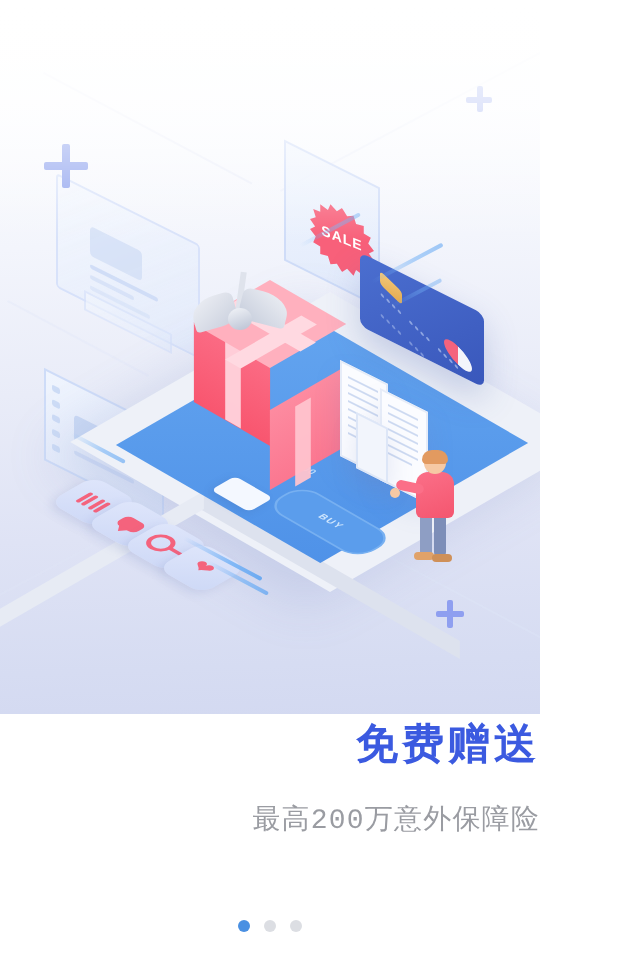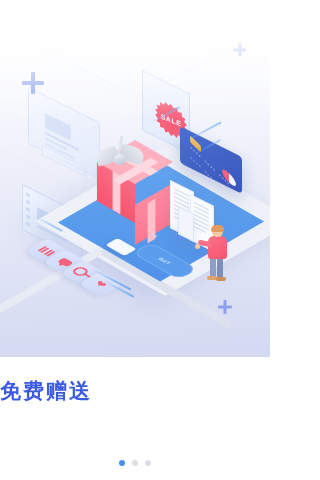--- a/index.html
+++ b/index.html
@@ -216,21 +216,21 @@
   .p-hair{position:absolute;left:9px;top:-1px;width:13px;height:7px;border-radius:7px 7px 3px 3px;background:#e29a60;}
   .p-body{position:absolute;left:6px;top:10px;width:19px;height:23px;border-radius:6px 6px 3px 3px;background:linear-gradient(160deg,#fb6f88,#f4566f);}
   .p-arm{position:absolute;left:-4px;top:15px;width:14px;height:5px;border-radius:3px;background:#fb6f88;transform:rotate(12deg);}
   .p-hand{position:absolute;left:-7px;top:18px;width:5px;height:5px;border-radius:50%;background:#f6c9a4;}
   .p-legL{position:absolute;left:8px;top:31px;width:6px;height:21px;background:#8e9ec4;border-radius:2px;}
   .p-legR{position:absolute;left:15px;top:31px;width:6px;height:21px;background:#7d8eb8;border-radius:2px;}
   .p-shoeL{position:absolute;left:5px;top:50px;width:10px;height:4px;border-radius:2px;background:#e0a269;}
   .p-shoeR{position:absolute;left:14px;top:51px;width:10px;height:4px;border-radius:2px;background:#cf9058;}
 
   
-  .caption{position:absolute;left:0;top:361px;width:270px;text-align:left;}
+  .caption{position:absolute;left:0;top:345px;width:270px;text-align:right;font-family:Liberation Mono, monospace;}
   .title{
     margin:0;padding-top:17px;
     font-size:21px;font-weight:700;letter-spacing:2px;color:#3b5ae0;
     line-height:1.2;
   }
   .subtitle{
     margin:0;padding-top:14px;
     font-size:14px;color:#9a9ca2;letter-spacing:.6px;font-weight:400;
   }
 
@@ -410,20 +410,21 @@
     <div class="plus plus-c">
         <i class="hbar"></i>
         <i class="vbar"></i>
       </div>
 
     <div class="hero-fade"></div>
   </div>
 
   <div class="caption">
     <h1 class="title">免费赠送</h1>
+    <p class="subtitle">最高200万意外保障险</p>
   </div>
 
   <div class="dots">
     <span class="dot active"></span>
     <span class="dot"></span>
     <span class="dot"></span>
   </div>
 
 </div>
 

